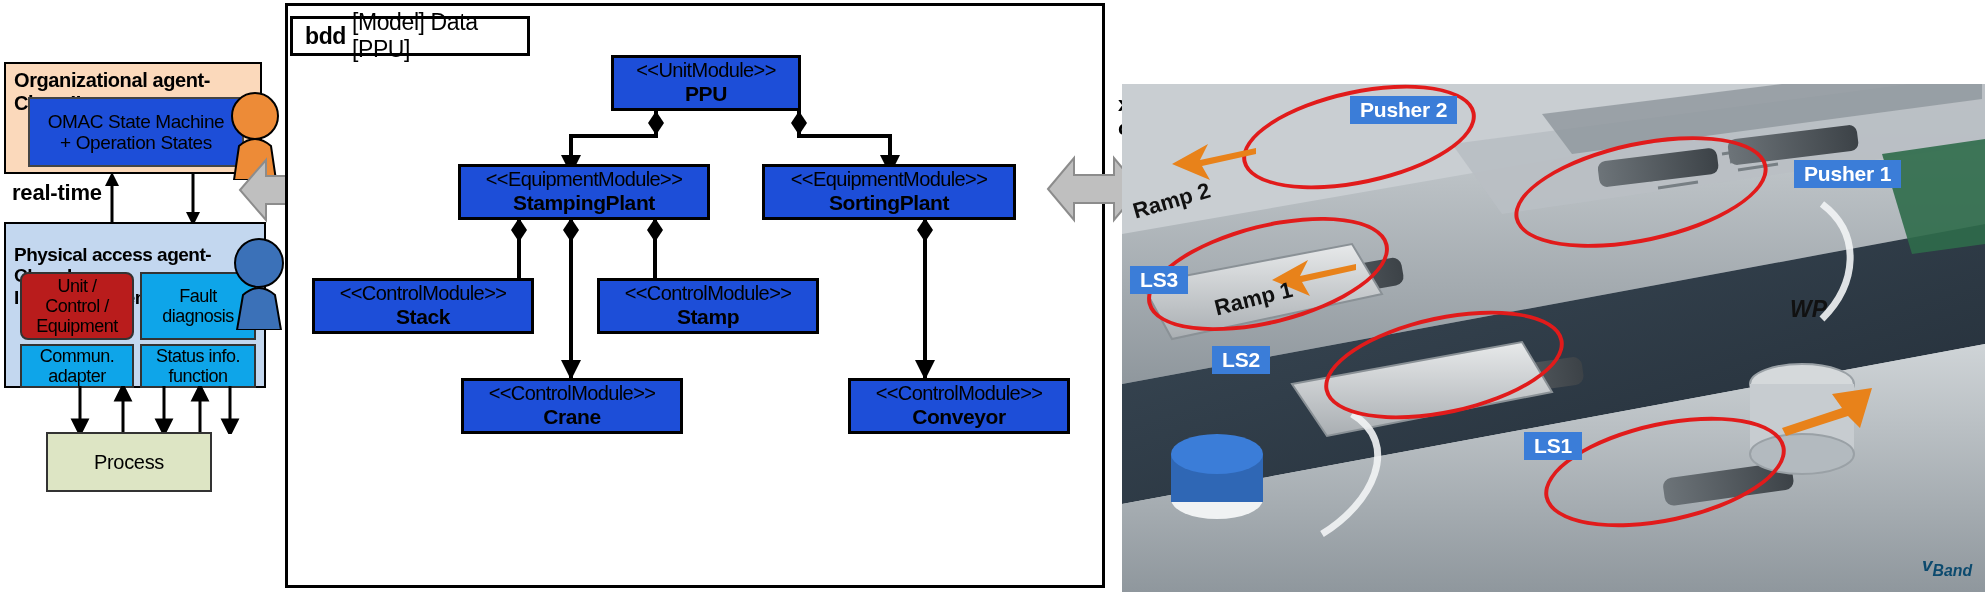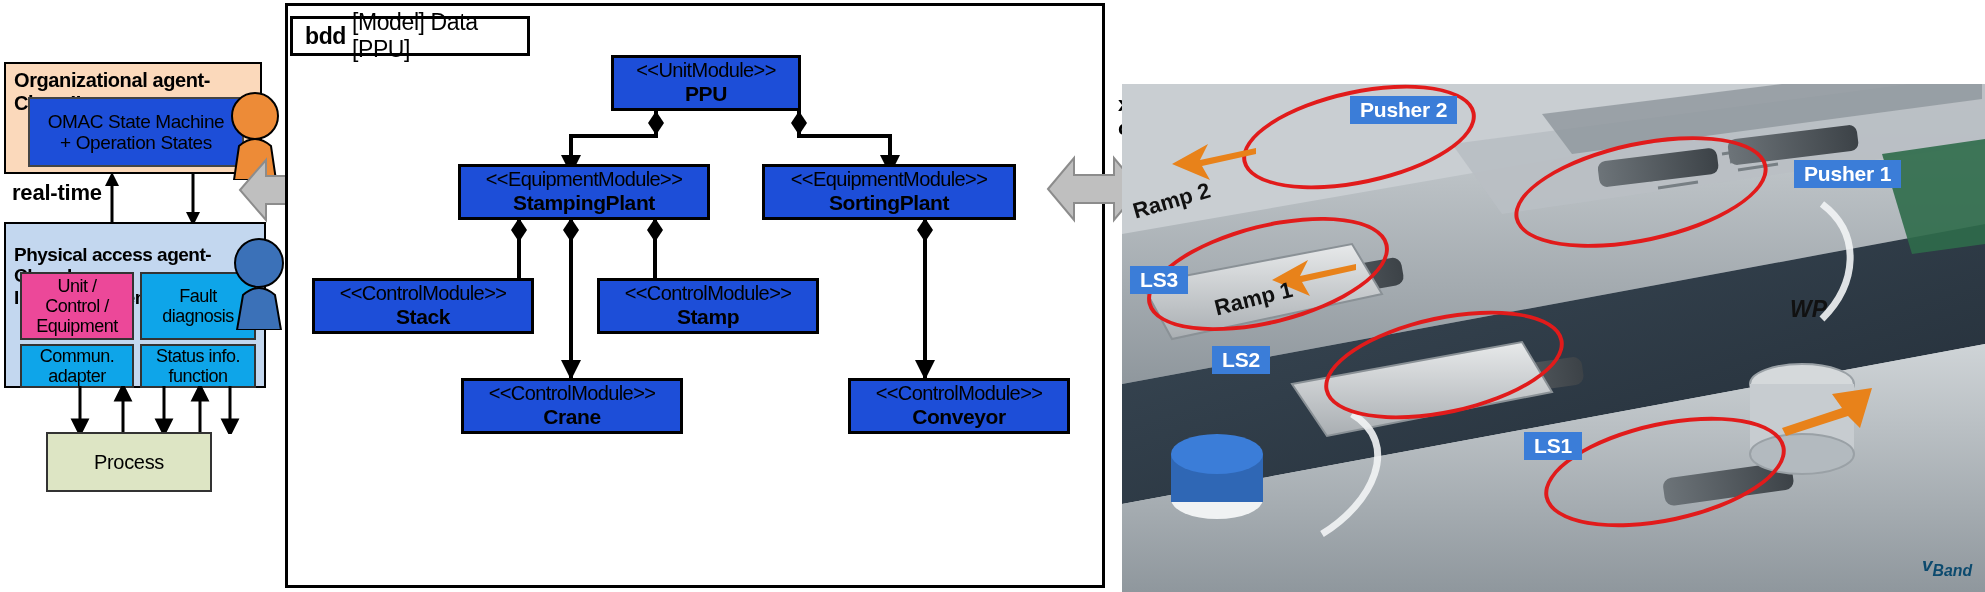--- a/index.html
+++ b/index.html
@@ -22,21 +22,21 @@
       font-size:19px;letter-spacing:-0.4px;}
 
   .phys-agent{left:4px;top:222px;width:262px;height:166px;
       background:#c3d7ef;border:2px solid #000;}
   .phys-agent .hdr{font-size:19px;font-weight:bold;padding:20px 0 0 8px;line-height:1.12;letter-spacing:-0.5px;}
   .cellgrid{position:absolute;left:14px;top:48px;width:238px;height:110px;
       display:grid;grid-template-columns:114px 116px;grid-template-rows:68px 44px;gap:4px 6px;}
   .cell{border:2px solid #333;background:#0ea5e9;display:flex;flex-direction:column;
       align-items:center;justify-content:center;text-align:center;
       font-size:18px;line-height:1.12;letter-spacing:-0.5px;}
-  .cell.grey{background:#ec4899;}
+  .cell.grey{background:#b91c1c;border-radius:8px;}
 
   .process-box{left:46px;top:432px;width:166px;height:60px;background:#dde5c4;
       border:2px solid #333;display:flex;align-items:center;justify-content:center;
       font-size:20px;letter-spacing:-0.3px;}
 
   
   #bdd-frame{left:285px;top:3px;width:820px;height:585px;border:3px solid #000;background:#fff;}
   #bdd-tab{left:290px;top:3px;width:240px;height:40px;border:3px solid #000;background:#fff;
       display:flex;align-items:center;padding-left:12px;font-size:23px;letter-spacing:-0.4px;margin-top:13px;}
   #bdd-tab b{font-weight:bold;margin-right:6px;}

